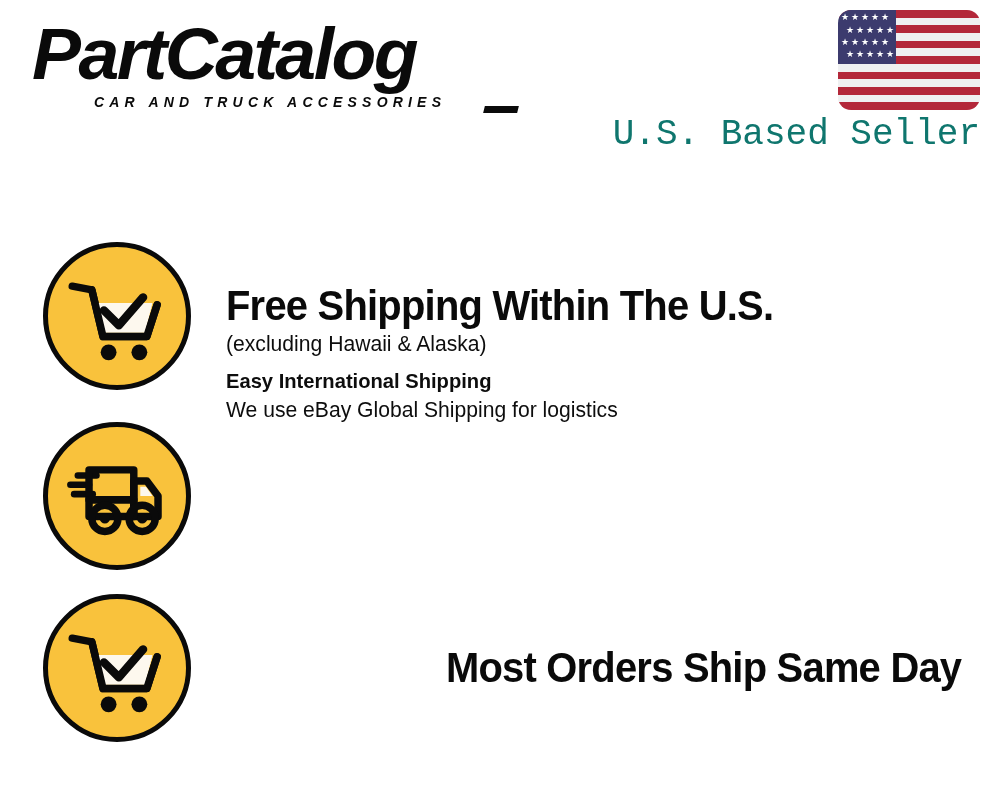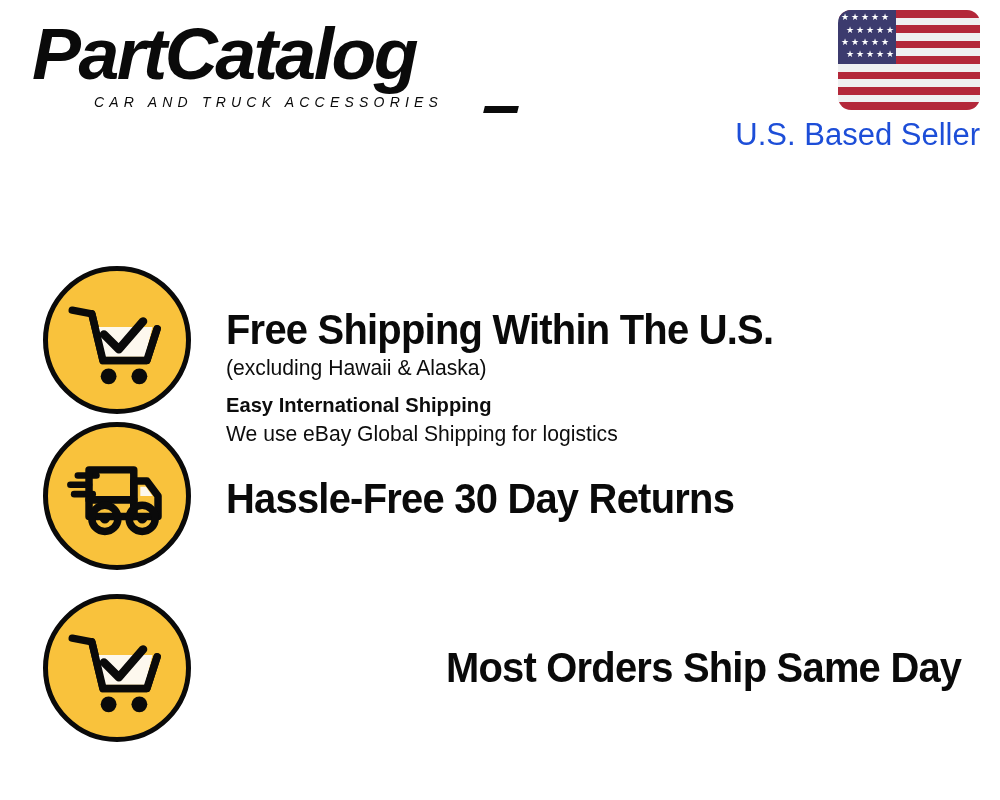--- a/index.html
+++ b/index.html
@@ -45,21 +45,21 @@
     color: #0a0a0a;
     transform: scaleX(1.02);
     transform-origin: left top;
     white-space: nowrap;
   }
   #brand-tagline {
     position: absolute;
     left: 62px;
     top: 76px;
     font-family: "Liberation Sans", sans-serif;
-    font-weight: normal;
+    font-weight: bold;
     font-style: italic;
     font-size: 14px;
     letter-spacing: 5.2px;
     color: #0a0a0a;
     white-space: nowrap;
   }
   #brand-tagline-rule {
     position: absolute;
     left: 452px;
     top: 88px;
@@ -105,42 +105,43 @@
   #us-flag-canton .star {
     position: absolute;
     color: #ffffff;
     font-size: 9px;
     line-height: 9px;
   }
   #seller-caption {
     position: absolute;
     right: 4px;
     top: 110px;
-    font-size: 31px;
+    font-size: 36px;
     line-height: 34px;
-    color: #1d4ed8;
+    color: #0f766e;
     white-space: nowrap;
     text-align: right;
+    font-family: Liberation Mono, monospace;
   }
 
   
   #features {
     position: absolute;
     left: 0;
     top: 175px;
     width: 1000px;
   }
   .feature-row {
     position: absolute;
     left: 0;
     width: 1000px;
     display: flex;
     align-items: flex-start;
   }
-  #feature-row-0 { top: 76px;  height: 175px; }
+  #feature-row-0 { top: 52px;  height: 175px; }
   #feature-row-1 { top: 234px; height: 172px; }
   #feature-row-2 { top: 406px; height: 172px; }
 
   .feature-icon {
     position: relative;
     flex: 0 0 auto;
     width: 148px;
     height: 148px;
     margin-left: 43px;
     border-radius: 50%;
@@ -281,23 +282,20 @@
         <path d="M44 46 H92 V78 H44 Z" fill="none" stroke="#0a0a0a" stroke-width="8" stroke-linejoin="round"></path>
         <path d="M92 58 H106 L118 74 V96 H92 Z" fill="none" stroke="#0a0a0a" stroke-width="8" stroke-linejoin="round"></path>
         <path d="M99 64 H105 L112 74 H99 Z" fill="#fdf8ee"></path>
         <path d="M44 78 H92 V96 H44 Z" fill="none" stroke="#0a0a0a" stroke-width="8" stroke-linejoin="round"></path>
         <circle cx="61" cy="98" r="14" fill="none" stroke="#0a0a0a" stroke-width="8"></circle>
         <circle cx="61" cy="98" r="5.5" fill="#0a0a0a"></circle>
         <circle cx="101" cy="98" r="14" fill="none" stroke="#0a0a0a" stroke-width="8"></circle>
         <circle cx="101" cy="98" r="5.5" fill="#0a0a0a"></circle>
       </svg>
     </div>
-    <div class="feature-text">
-      <div class="feature-headline">Hassle-Free 30 Day Returns</div>
-    </div>
   </div>
 
   <div class="feature-row" id="feature-row-2">
     <div class="feature-icon">
       <svg viewBox="0 0 148 148" xmlns="http://www.w3.org/2000/svg">
         <path d="M26 42 L47 46 L59 96 L106 96 L117 62" fill="none" stroke="#0a0a0a" stroke-width="8" stroke-linecap="round" stroke-linejoin="round"></path>
         <path d="M50 60 L112 60 L104 92 L58 92 Z" fill="#fdf8ee"></path>
         <path d="M47 46 L59 96 L106 96 L117 62" fill="none" stroke="#0a0a0a" stroke-width="8" stroke-linecap="round" stroke-linejoin="round"></path>
         <path d="M60 68 L76 84 L102 54" fill="none" stroke="#0a0a0a" stroke-width="9" stroke-linecap="round" stroke-linejoin="round"></path>
         <circle cx="65" cy="113" r="8.5" fill="#0a0a0a"></circle>

